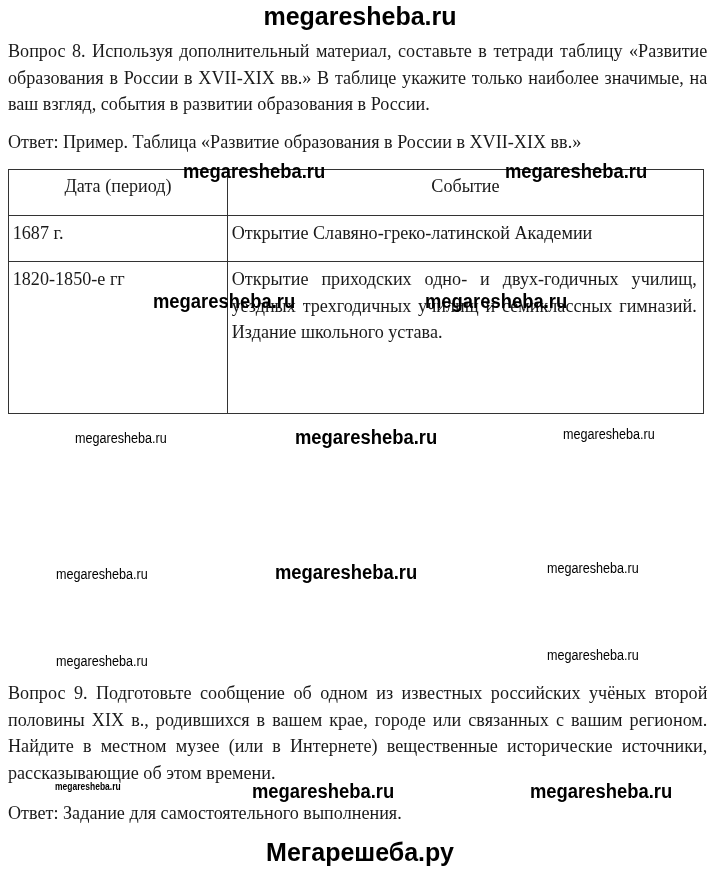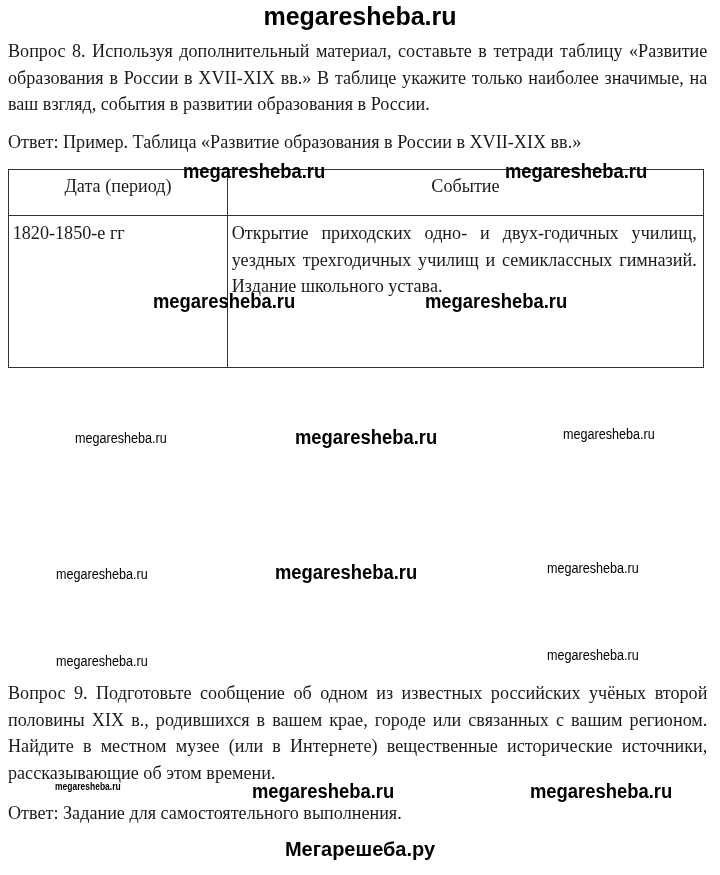--- a/index.html
+++ b/index.html
@@ -50,21 +50,21 @@
   tr.h6 { height: 72px; }
 
   .wm {
     position: absolute; font-family: "Liberation Sans", sans-serif; color: #000; white-space: nowrap;
   }
   .wm.big { font-weight: bold; font-size: 20px; transform: scaleX(0.92); transform-origin: left top; }
   .wm.small { font-size: 14px; transform: scaleX(0.9); transform-origin: left top; }
   .wm.tiny { font-size: 10px; font-weight: bold; transform: scaleX(0.85); transform-origin: left top; }
   .site-footer {
     position: absolute; top: 838px; left: 0; width: 720px; text-align: center;
-    font-family: "Liberation Sans", sans-serif; font-weight: bold; font-size: 20px; color: #000;
+    font-family: "Liberation Sans", sans-serif; font-weight: bold; font-size: 25px; color: #000;
   }
 </style>
 </head>
 <body>
 
 <div class="site-header">megaresheba.ru</div>
 
 <div class="para q8">Вопрос 8. Используя дополнительный материал, составьте в тетради таблицу «Развитие образования в России в XVII-XIX вв.» В таблице укажите только наиболее значимые, на ваш взгляд, события в развитии образования в России.</div>
 <div class="para ans8">Ответ: Пример. Таблица «Развитие образования в России в XVII-XIX вв.»</div>
 
@@ -74,20 +74,28 @@
       <col class="c2">
     </colgroup>
   <tbody>
       <tr class="h-head">
     <th>
           <div class="cell">Дата (период)</div>
         </th>
     <th>
           <div class="cell">Событие</div>
         </th>
+  </tr>
+  <tr class="h1">
+    <td class="date">
+          <div class="cell">1687 г.</div>
+        </td>
+    <td class="event">
+          <div class="cell">Открытие Славяно-греко-латинской Академии</div>
+        </td>
   </tr>
   <tr class="h4">
     <td class="date">
           <div class="cell">1820-1850-е гг</div>
         </td>
     <td class="event">
           <div class="cell">Открытие приходских одно- и двух-годичных училищ, уездных трехгодичных училищ и семиклассных гимназий. Издание школьного устава.</div>
         </td>
   </tr>
 </tbody>

